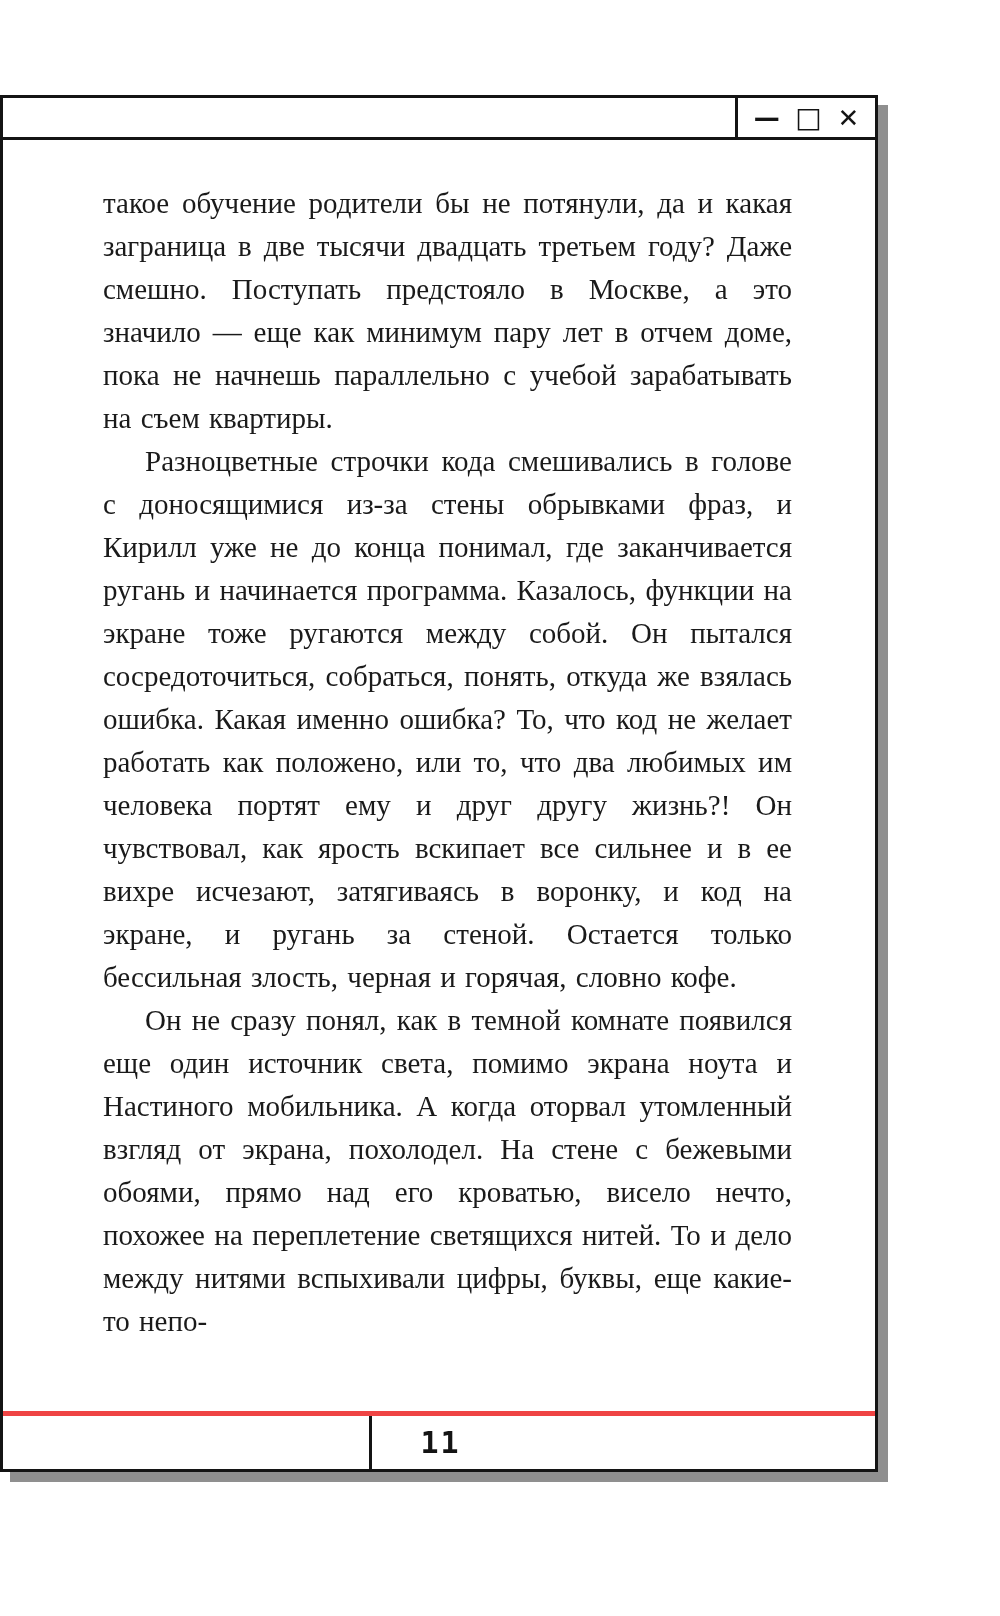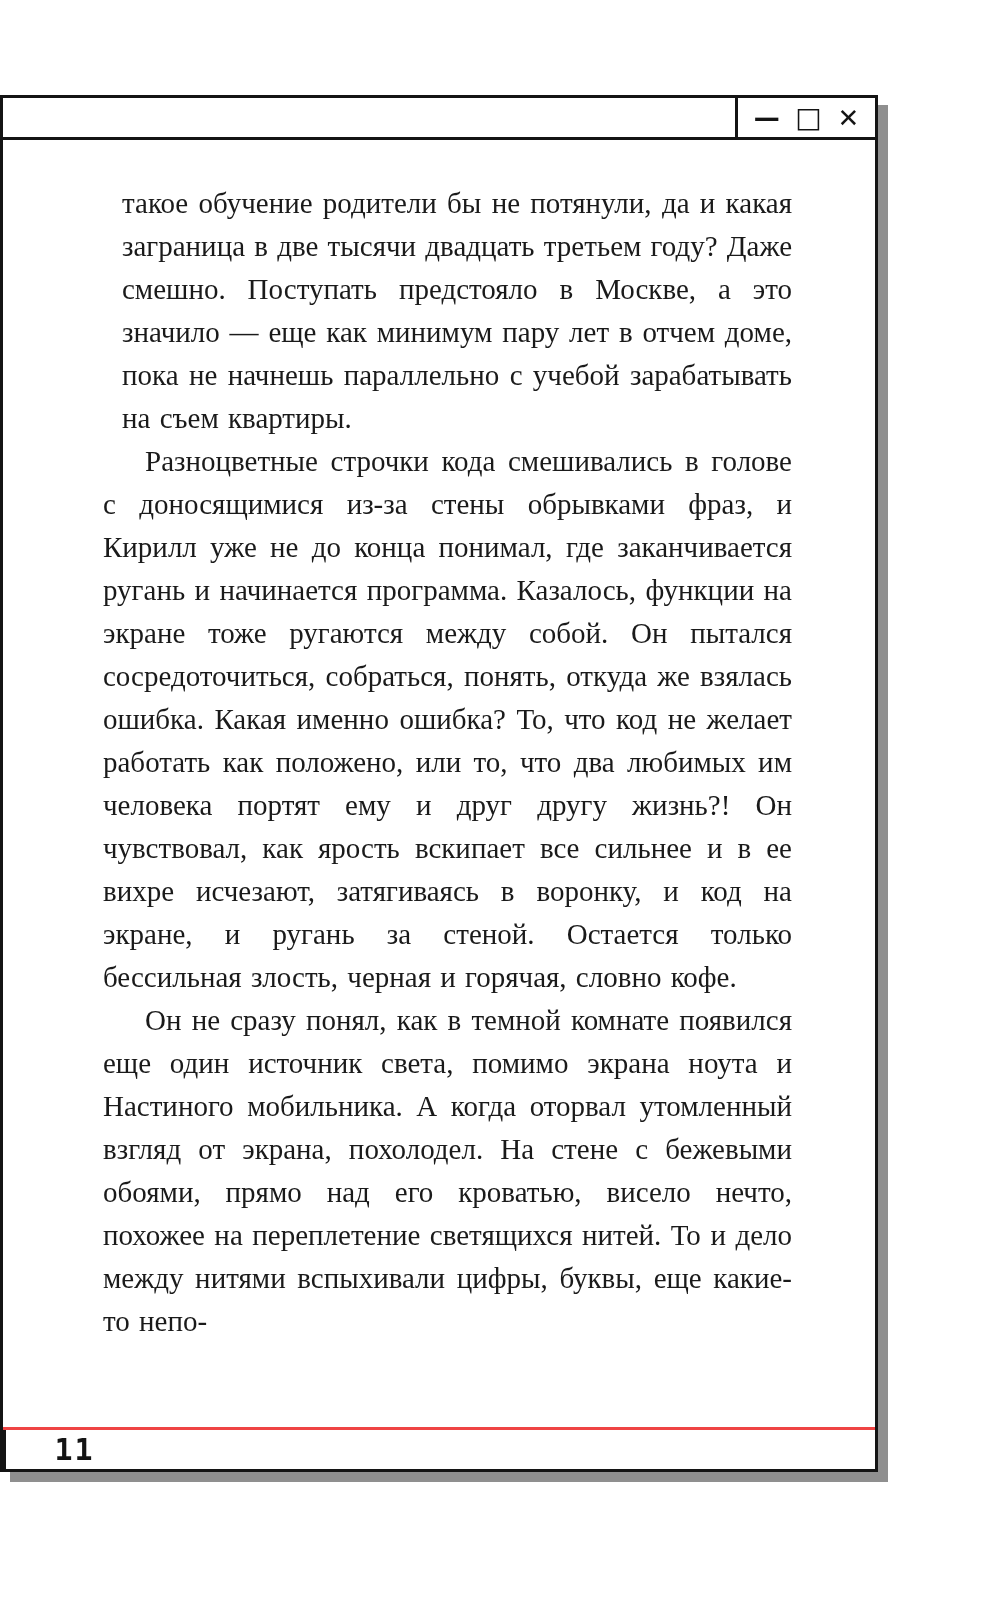--- a/index.html
+++ b/index.html
@@ -52,27 +52,27 @@
     padding: 42px 83px 0 100px;
     overflow: hidden;
   }
   .para {
     font-size: 29px;
     line-height: 43px;
     text-align: justify;
     text-indent: 42px;
     word-spacing: 2px;
   }
-  .para.no-indent { text-indent: 0; margin-left: 19px; }
+  .para.no-indent { text-indent: 0; }
   .footer {
     flex: 0 0 auto;
-    height: 42px;
-    border-top: 3px solid #ef4444;
+    height: 58px;
+    border-top: 5px solid #ef4444;
     display: flex;
-    justify-content: flex-start;
+    justify-content: center;
   }
   .page-box {
     width: 140px;
     border-left: 3px solid #141414;
     display: flex;
     align-items: center;
     justify-content: center;
     font-family: "DejaVu Sans Mono", monospace;
     font-weight: 700;
     font-size: 30px;

